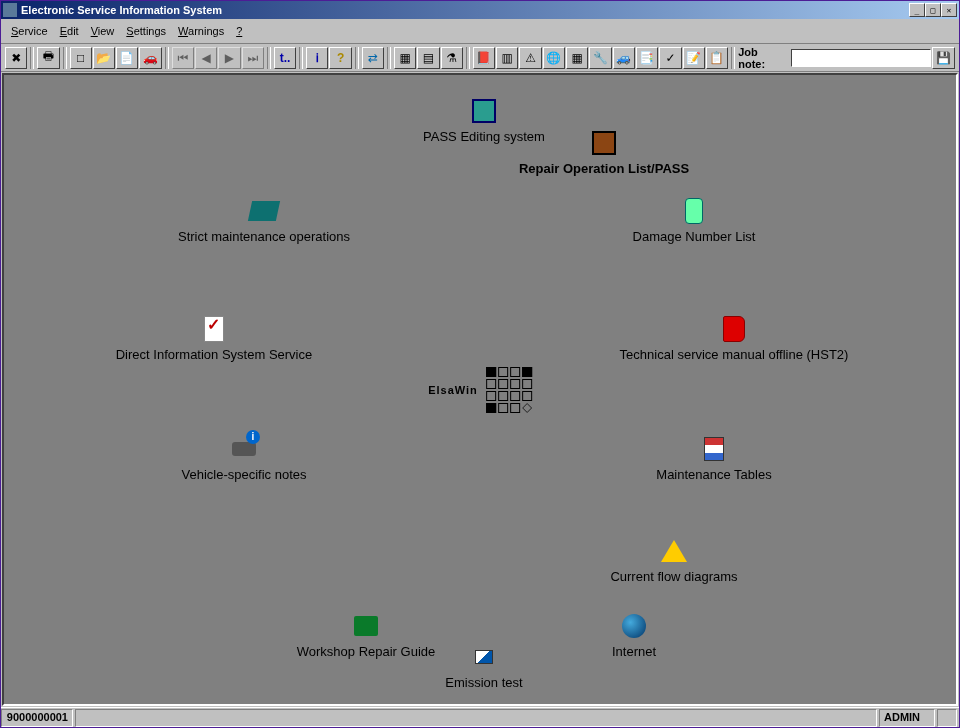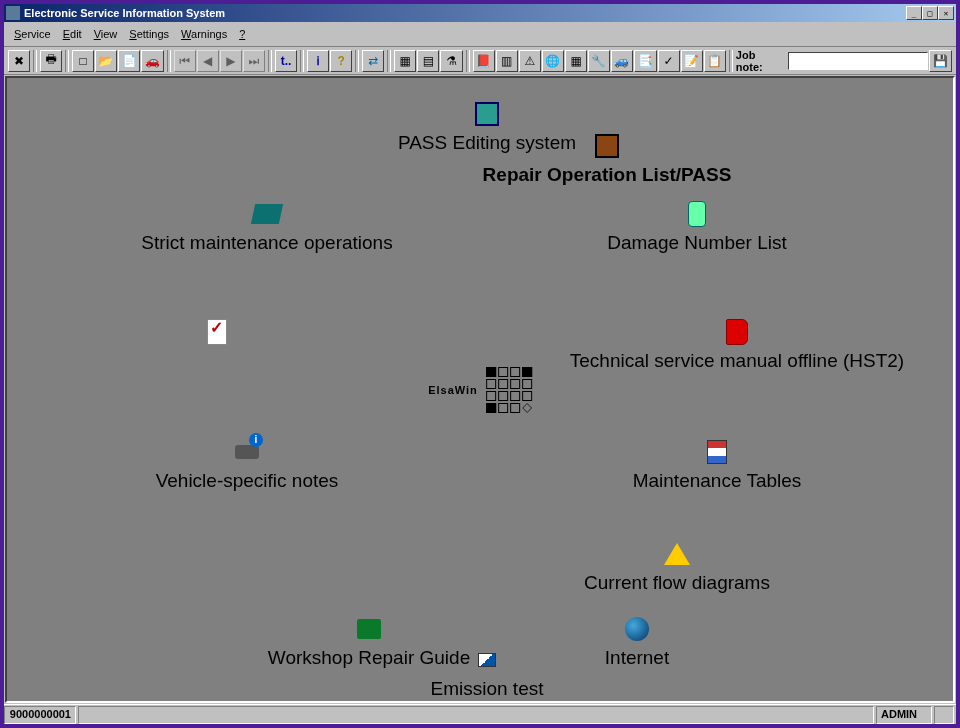--- a/index.html
+++ b/index.html
@@ -1,18 +1,18 @@
 <!DOCTYPE html>
 <html><head>
 <meta charset="utf-8">
 <style>
 * { margin: 0; padding: 0; box-sizing: border-box; font-family: "MS Sans Serif", "Tahoma", sans-serif; font-size: 11px; }
 body { background: #808080; width: 960px; height: 728px; overflow: hidden; position: relative; }
 
-.window { width: 960px; height: 728px; background: #c0c0c0; display: flex; flex-direction: column; border: 4px solid #4c1d95; }
+.window { width: 960px; height: 728px; background: #c0c0c0; display: flex; flex-direction: column; border: 1px solid #4c1d95; }
 
 .titlebar { height: 18px; background: linear-gradient(to right, #0a246a, #a6caf0); display: flex; align-items: center; justify-content: space-between; padding: 0 2px; }
 .titlebar-left { display: flex; align-items: center; gap: 4px; }
 .titlebar-icon { width: 14px; height: 14px; background: #5a7a9a; display: inline-block; }
 .titlebar-text { color: #fff; font-weight: bold; font-size: 11px; }
 .window-controls { display: flex; gap: 0; }
 .wc-btn { width: 16px; height: 14px; background: #c0c0c0; border: 1px solid; border-color: #fff #404040 #404040 #fff; font-family: "Marlett", monospace; font-size: 8px; display: flex; align-items: center; justify-content: center; cursor: pointer; }
 
 .menubar { height: 18px; background: #c0c0c0; display: flex; align-items: center; padding: 12px 4px; border-bottom: 1px solid #808080; }
 .menu-item { padding: 1px 6px; cursor: pointer; }
@@ -23,21 +23,21 @@
 .tb-btn { width: 23px; height: 22px; background: #c0c0c0; border: 1px solid; border-color: #fff #404040 #404040 #fff; display: flex; align-items: center; justify-content: center; cursor: pointer; font-size: 12px; }
 .tb-btn.disabled { opacity: 0.5; }
 .job-note-label { margin-left: 0; margin-right: 4px; font-weight: bold; }
 .job-note-input { flex: 1; height: 18px; border: 1px solid; border-color: #404040 #fff #fff #404040; background: #fff; padding: 0 2px; max-width: 140px; }
 .tb-end { margin-left: auto; display: flex; align-items: center; }
 
 .workspace { flex: 1; background: #808080; border: 2px solid; border-color: #404040 #fff #fff #404040; position: relative; margin: 1px; }
 
 .desk-icon { position: absolute; display: flex; flex-direction: column; align-items: center; width: 200px; cursor: pointer; }
 .desk-icon .icon-img { width: 32px; height: 32px; margin-bottom: 2px; display: flex; align-items: center; justify-content: center; font-size: 24px; }
-.desk-icon .icon-label { color: #000; font-size: 19px; text-align: center; white-space: nowrap; }
+.desk-icon .icon-label { color: #000; font-size: 13px; text-align: center; white-space: nowrap; }
 
 .watermark { position: absolute; left: 50%; top: 50%; transform: translate(-50%, -50%); font-size: 56px; font-weight: bold; color: #000; font-family: Arial, sans-serif; letter-spacing: 1px; display: flex; align-items: center; }
 .watermark-grid { display: inline-grid; grid-template-columns: repeat(4, 10px); grid-template-rows: repeat(4, 10px); gap: 2px; margin-left: 8px; vertical-align: middle; }
 .watermark-grid span { border: 1px solid #000; }
 .watermark-grid span.filled { background: #000; }
 .watermark-grid span.diamond { transform: rotate(45deg) scale(0.7); }
 
 .statusbar { height: 20px; background: #c0c0c0; display: flex; align-items: center; border-top: 1px solid #fff; }
 .sb-panel { height: 18px; border: 1px solid; border-color: #808080 #fff #fff #808080; padding: 1px 4px; font-weight: bold; margin-right: 2px; }
 .sb-panel.first { width: 72px; text-align: right; }
@@ -160,20 +160,21 @@
       <div class="icon-img">
           <div class="i-damage"></div>
         </div>
       <div class="icon-label">Damage Number List</div>
     </div>
 
     <div class="desk-icon" style="left:70px; top:238px; width:280px;">
       <div class="icon-img">
           <div class="i-direct"></div>
         </div>
+      <div class="icon-label">Direct Information System Service</div>
     </div>
     <div class="desk-icon" style="left:570px; top:238px; width:320px;">
       <div class="icon-img">
           <div class="i-manual"></div>
         </div>
       <div class="icon-label">Technical service manual offline (HST2)</div>
     </div>
 
     <div class="watermark">
       <span>ElsaWin</span>

